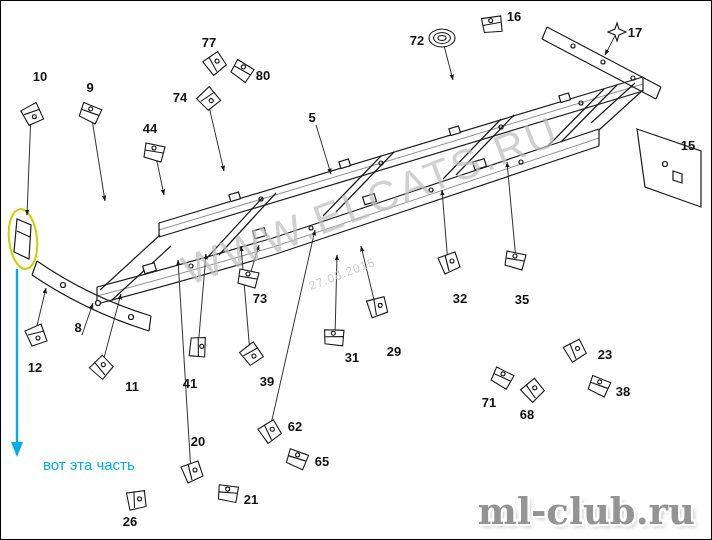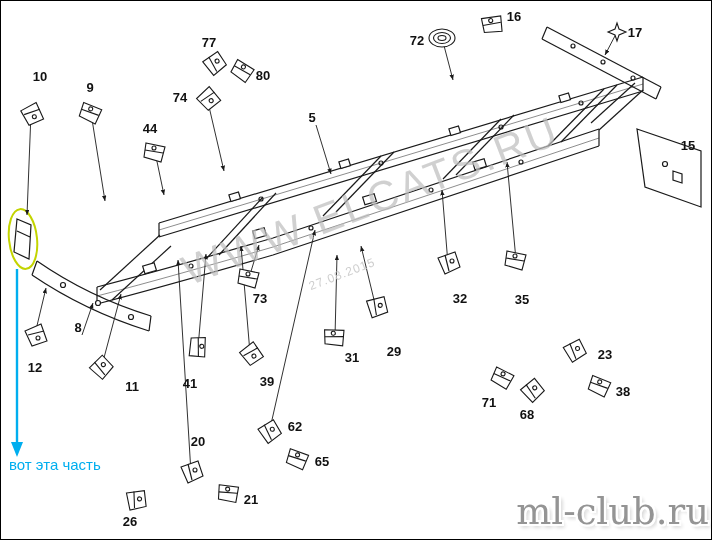--- a/index.html
+++ b/index.html
@@ -42,23 +42,23 @@
     left: 306px; top: 266px;
     font-size: 12px;
     letter-spacing: 1px;
     transform: rotate(-21deg);
     opacity: 0.9;
     pointer-events: none;
   }
 
   .watermark-club {
     position: absolute;
-    right: 2px; bottom: 6px;
+    right: 16px; bottom: 6px;
     font-family: "DejaVu Serif", serif;
-    font-weight: normal;
+    font-weight: bold;
     font-size: 37px;
     opacity: 0.95;
     pointer-events: none;
     text-shadow:
       -2px -2px 0 #fff, 2px -2px 0 #fff, -2px 2px 0 #fff, 2px 2px 0 #fff,
       0 -2px 0 #fff, 0 2px 0 #fff, -2px 0 0 #fff, 2px 0 0 #fff,
       3px 3px 4px rgba(0,0,0,0.25);
   }
 
   .annotation-text {
@@ -344,15 +344,15 @@
         <text x="321" y="465" text-anchor="middle">65</text>
         <text x="197" y="445" text-anchor="middle">20</text>
         <text x="250" y="503" text-anchor="middle">21</text>
         <text x="129" y="525" text-anchor="middle">26</text>
       </g>
   </svg>
 
   <div class="watermark-site" style="color: rgb(191, 191, 191);">WWW.ELCATS.RU</div>
   <div class="watermark-date" style="color: rgb(201, 201, 201);">27.08.2015</div>
   <div class="watermark-club" style="color: rgb(143, 143, 143);">ml-club.ru</div>
-  <div class="annotation-text" style="color: rgb(0, 174, 239);">вот эта часть</div>
+  <div class="annotation-text" style="color: rgb(0, 174, 239); margin-left: 34px;">вот эта часть</div>
 
 </div>
 
 </body></html>

